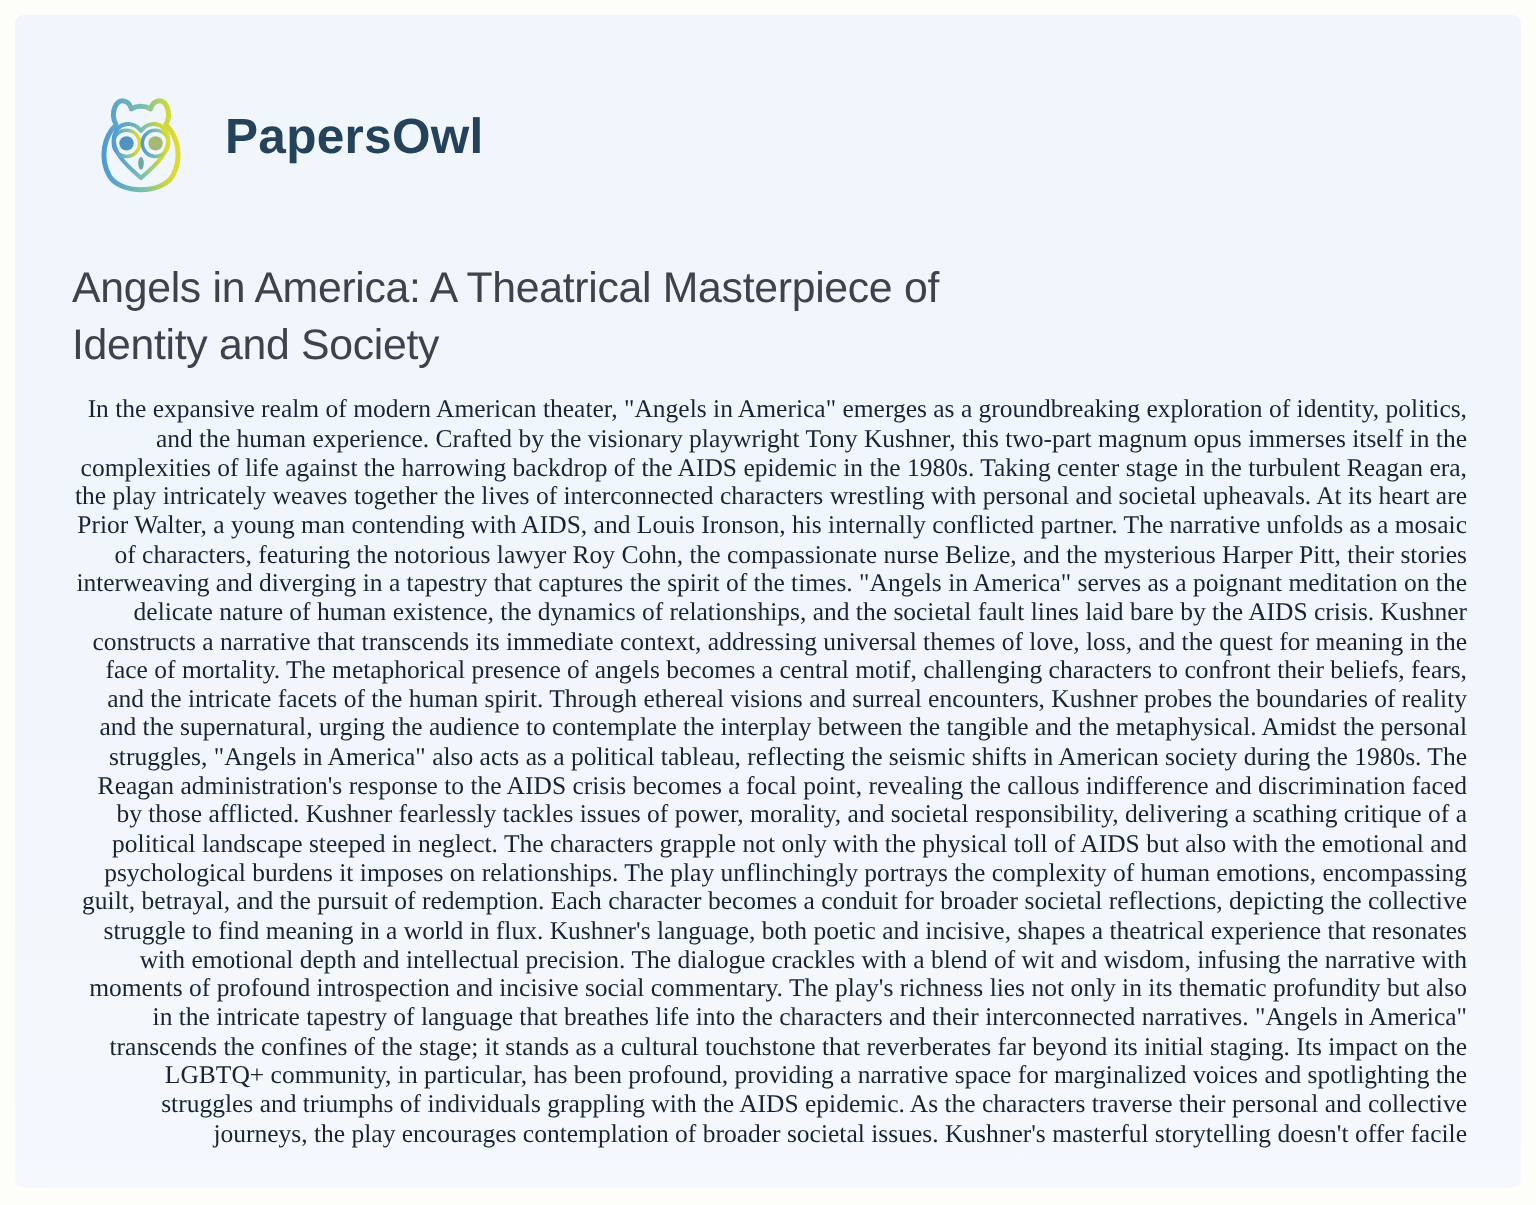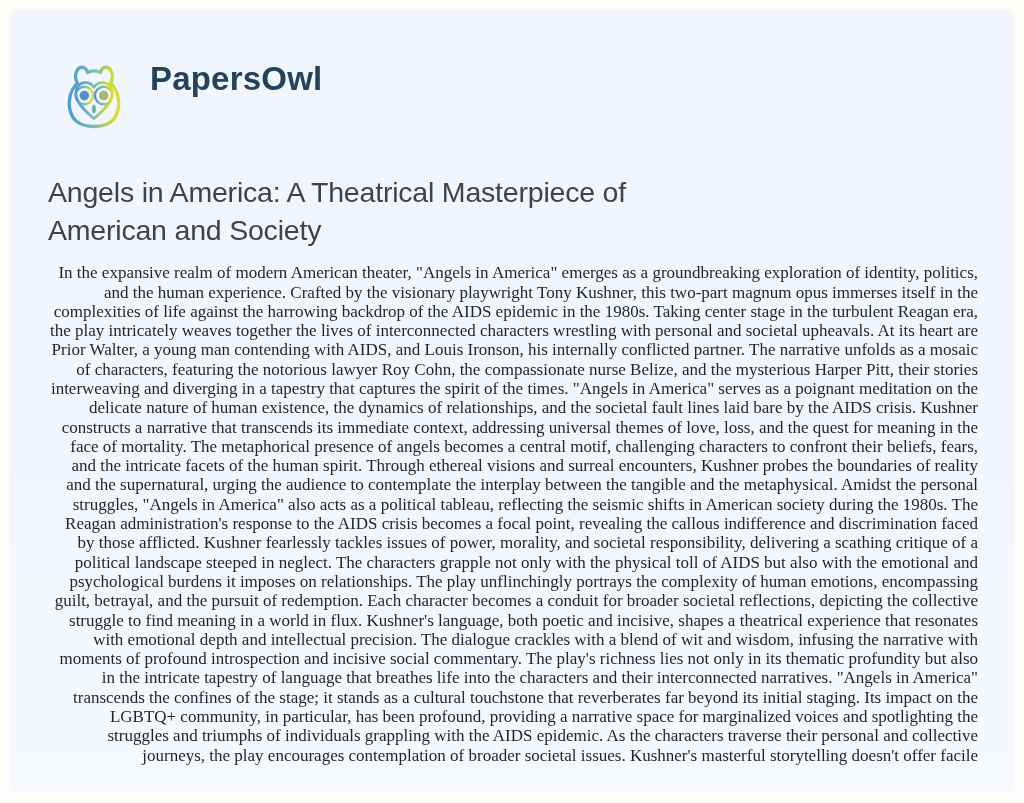--- a/index.html
+++ b/index.html
@@ -26,20 +26,21 @@
     flex: 0 0 92px;
     margin-right: 10px;
   }
   .header-text { padding-top: 4px; }
   .brand {
     font-size: 33px;
     font-weight: 800;
     letter-spacing: 0.2px;
     color: #24435a;
     line-height: 1.15;
+    margin-top: 12px;
   }
   .url {
     display: block;
     margin-top: 5px;
     max-width: 768px;
     font-size: 17.5px;
     line-height: 1.38;
     color: #7aa6e1;
     text-decoration: none;
     overflow-wrap: break-word;
@@ -98,17 +99,17 @@
       <circle cx="60.5" cy="43" r="5.2" fill="#a3b873"></circle>
 
       <ellipse cx="50" cy="57.5" rx="2" ry="4.6" fill="#6aa8a0"></ellipse>
     </svg>
 
     <div class="header-text">
       <div class="brand">PapersOwl</div>
     </div>
   </div>
 
-  <h1 class="title">Angels in America: A Theatrical Masterpiece of American and Society</h1>
+  <h1 class="title">Angels in America: A Theatrical Masterpiece of Identity and Society</h1>
 
   <p class="essay">In the expansive realm of modern American theater, "Angels in America" emerges as a groundbreaking exploration of identity, politics, and the human experience. Crafted by the visionary playwright Tony Kushner, this two-part magnum opus immerses itself in the complexities of life against the harrowing backdrop of the AIDS epidemic in the 1980s. Taking center stage in the turbulent Reagan era, the play intricately weaves together the lives of interconnected characters wrestling with personal and societal upheavals. At its heart are Prior Walter, a young man contending with AIDS, and Louis Ironson, his internally conflicted partner. The narrative unfolds as a mosaic of characters, featuring the notorious lawyer Roy Cohn, the compassionate nurse Belize, and the mysterious Harper Pitt, their stories interweaving and diverging in a tapestry that captures the spirit of the times. "Angels in America" serves as a poignant meditation on the delicate nature of human existence, the dynamics of relationships, and the societal fault lines laid bare by the AIDS crisis. Kushner constructs a narrative that transcends its immediate context, addressing universal themes of love, loss, and the quest for meaning in the face of mortality. The metaphorical presence of angels becomes a central motif, challenging characters to confront their beliefs, fears, and the intricate facets of the human spirit. Through ethereal visions and surreal encounters, Kushner probes the boundaries of reality and the supernatural, urging the audience to contemplate the interplay between the tangible and the metaphysical. Amidst the personal struggles, "Angels in America" also acts as a political tableau, reflecting the seismic shifts in American society during the 1980s. The Reagan administration's response to the AIDS crisis becomes a focal point, revealing the callous indifference and discrimination faced by those afflicted. Kushner fearlessly tackles issues of power, morality, and societal responsibility, delivering a scathing critique of a political landscape steeped in neglect. The characters grapple not only with the physical toll of AIDS but also with the emotional and psychological burdens it imposes on relationships. The play unflinchingly portrays the complexity of human emotions, encompassing guilt, betrayal, and the pursuit of redemption. Each character becomes a conduit for broader societal reflections, depicting the collective struggle to find meaning in a world in flux. Kushner's language, both poetic and incisive, shapes a theatrical experience that resonates with emotional depth and intellectual precision. The dialogue crackles with a blend of wit and wisdom, infusing the narrative with moments of profound introspection and incisive social commentary. The play's richness lies not only in its thematic profundity but also in the intricate tapestry of language that breathes life into the characters and their interconnected narratives. "Angels in America" transcends the confines of the stage; it stands as a cultural touchstone that reverberates far beyond its initial staging. Its impact on the LGBTQ+ community, in particular, has been profound, providing a narrative space for marginalized voices and spotlighting the struggles and triumphs of individuals grappling with the AIDS epidemic. As the characters traverse their personal and collective journeys, the play encourages contemplation of broader societal issues. Kushner's masterful storytelling doesn't offer facile</p>
 
 </div>
 
 </body></html>

